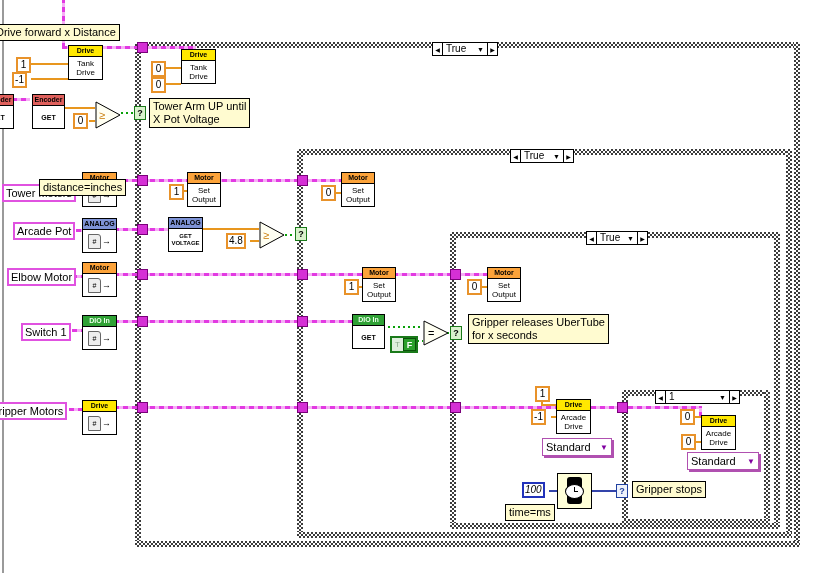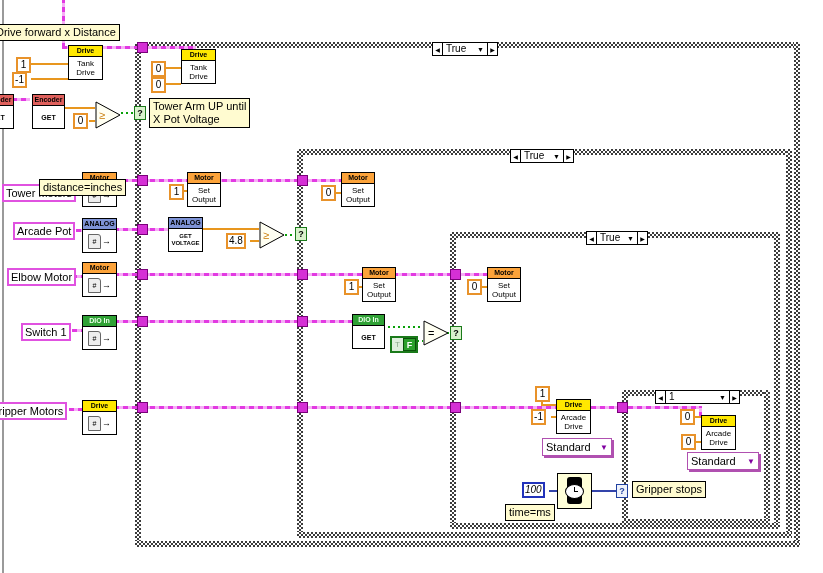--- a/index.html
+++ b/index.html
@@ -317,16 +317,18 @@
   <div class="ctl" style="left:2px;top:184px;">Tower Motors</div>
   <div class="ctl" style="left:13px;top:222px;">Arcade Pot</div>
   <div class="ctl" style="left:7px;top:268px;">Elbow Motor</div>
   <div class="ctl" style="left:21px;top:323px;">Switch 1</div>
   <div class="ctl" style="left:-14px;top:402px;">Gripper Motors</div>
 
   <div class="cmt" style="left:-8px;top:24px;">Drive forward x Distance</div>
   <div class="cmt" style="left:149px;top:98px;">Tower Arm UP until
 X Pot Voltage</div>
   <div class="cmt" style="left:39px;top:131px;margin-top:48px;">distance=inches</div>
+  <div class="cmt" style="left:468px;top:314px;">Gripper releases UberTube
+for x seconds</div>
   <div class="cmt" style="left:632px;top:481px;">Gripper stops</div>
   <div class="cmt" style="left:505px;top:504px;">time=ms</div>
 
 </div>
 
 </body></html>

